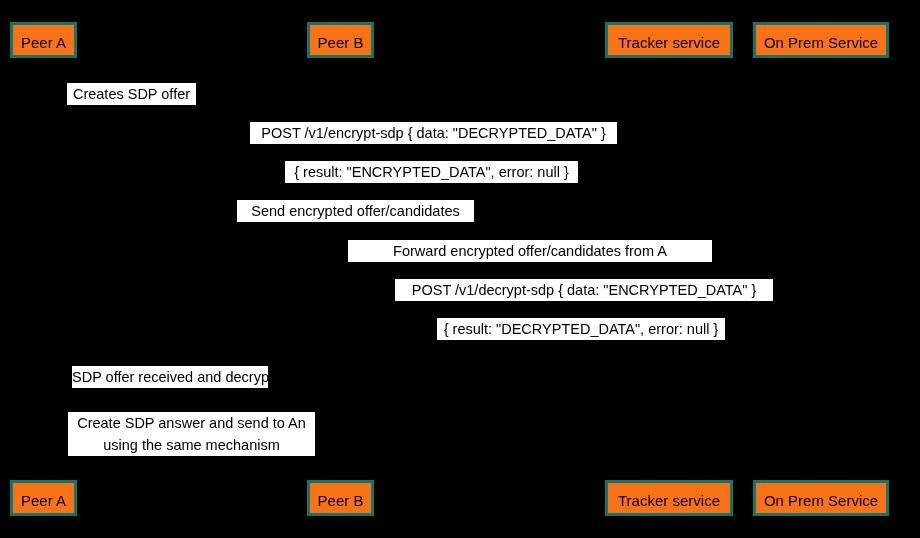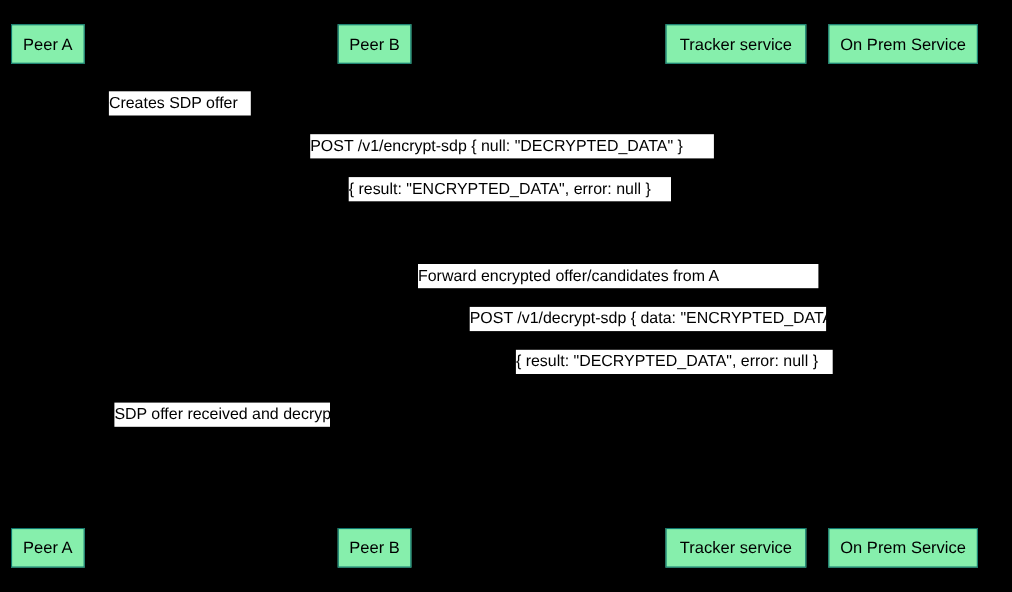--- a/index.html
+++ b/index.html
@@ -13,23 +13,23 @@
   }
   #diagram {
     position: relative;
     width: 920px;
     height: 538px;
     background: #000000;
     overflow: hidden;
   }
   .participant {
     position: absolute;
-    background: #86efac;
+    background: #f97316;
     color: #000000;
-    border: 1px solid #0f766e;
+    border: 3px solid #0f766e;
     box-sizing: border-box;
     font-size: 15px;
     line-height: 36px;
     text-align: center;
     white-space: nowrap;
     height: 36px;
   }
   .lifeline {
     position: absolute;
     width: 1px;
@@ -38,23 +38,22 @@
     height: 422px;
   }
   .msg-label {
     position: absolute;
     background: #ffffff;
     color: #000000;
     font-size: 14.5px;
     line-height: 22px;
     height: 22px;
     white-space: nowrap;
-    text-align: left;
+    text-align: center;
     box-sizing: border-box;
-    margin-left: 32px;
   }
   .msg-label.two-line {
     height: 44px;
     white-space: normal;
     line-height: 22px;
   }
 </style>
 </head>
 <body>
 
@@ -65,32 +64,34 @@
   <div class="lifeline" style="left:669px"></div>
   <div class="lifeline" style="left:821px"></div>
 
   <div class="participant" style="left:10px;top:22px;width:67px">Peer A</div>
   <div class="participant" style="left:307px;top:22px;width:67px">Peer B</div>
   <div class="participant" style="left:605px;top:22px;width:128px">Tracker service</div>
   <div class="participant" style="left:753px;top:22px;width:136px">On Prem Service</div>
 
   <div class="msg-label" style="left:67px;top:83px;width:129px">Creates SDP offer</div>
 
-  <div class="msg-label" style="left:250px;top:122px;width:367px">POST /v1/encrypt-sdp { null: "DECRYPTED_DATA" }</div>
+  <div class="msg-label" style="left:250px;top:122px;width:367px">POST /v1/encrypt-sdp { data: "DECRYPTED_DATA" }</div>
 
   <div class="msg-label" style="left:285px;top:161px;width:293px">{ result: "ENCRYPTED_DATA", error: null }</div>
 
+  <div class="msg-label" style="left:237px;top:200px;width:237px">Send encrypted offer/candidates</div>
 
   <div class="msg-label" style="left:348px;top:240px;width:364px">Forward encrypted offer/candidates from A</div>
 
-  <div class="msg-label" style="left:395px;top:279px;width:324px">POST /v1/decrypt-sdp { data: "ENCRYPTED_DATA" }</div>
+  <div class="msg-label" style="left:395px;top:279px;width:378px">POST /v1/decrypt-sdp { data: "ENCRYPTED_DATA" }</div>
 
   <div class="msg-label" style="left:437px;top:318px;width:288px">{ result: "DECRYPTED_DATA", error: null }</div>
 
   <div class="msg-label" style="left:72px;top:366px;width:196px">SDP offer received and decrypted!</div>
 
+  <div class="msg-label two-line" style="left:68px;top:412px;width:247px">Create SDP answer and send to An using the same mechanism</div>
 
   <div class="participant" style="left:10px;top:480px;width:67px">Peer A</div>
   <div class="participant" style="left:307px;top:480px;width:67px">Peer B</div>
   <div class="participant" style="left:605px;top:480px;width:128px">Tracker service</div>
   <div class="participant" style="left:753px;top:480px;width:136px">On Prem Service</div>
 
 </div>
 
 </body></html>

